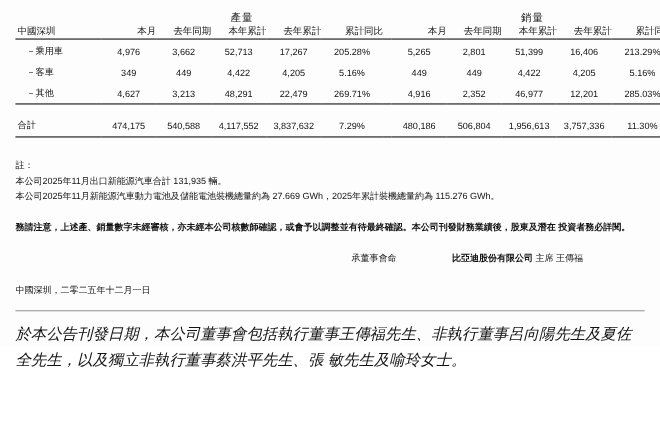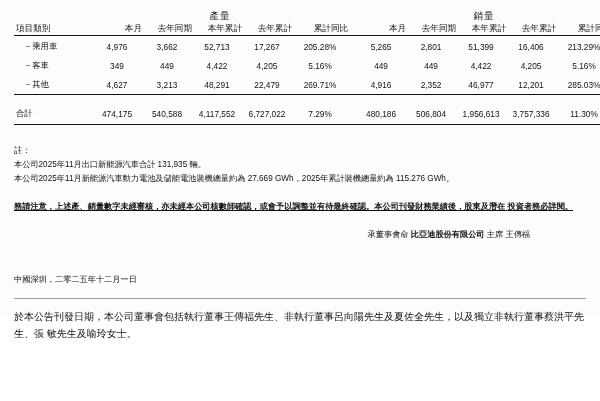--- a/index.html
+++ b/index.html
@@ -70,47 +70,47 @@
     font-size: 8.2px;
     line-height: 1.75;
   }
   .notes .nl { display: block; }
 
   .bold-note {
     margin-top: 13px;
     font-size: 8.2px;
     font-weight: bold;
     line-height: 1.75;
-    text-decoration: underline;
   }
 
   
   .sig {
     margin-top: 14px;
     text-align: right;
     font-size: 8.2px;
     line-height: 1.7;
     padding-right: 56px;
   }
-  .sig .bold { font-weight: bold; }
+  .sig .bold { font-weight: bold; margin-left: 48px; }
 
   .place-date {
-    margin-top: 32px;
+    margin-top: 16px;
     font-size: 8.2px;
   }
 
   hr.sep {
     border: none;
     border-top: 0.8px solid #999;
     margin: 13px 0 9px 0;
   }
 
   .footnote {
-    font-size: 10px;
+    font-size: 14px;
     line-height: 1.7;
+    font-style: italic;
   }
 </style>
 </head>
 <body>
 
 <div class="page">
 
   <table class="report">
     <colgroup>
       <col class="c-label">
@@ -128,21 +128,21 @@
     </colgroup>
 
     <thead>
       <tr>
         <td></td>
         <td class="grp-head grp-rule" colspan="5">產量</td>
         <td></td>
         <td class="grp-head grp-rule" colspan="5">銷量</td>
       </tr>
       <tr class="col-head">
-        <td class="lbl">項目類別</td>
+        <td class="lbl">中國深圳</td>
         <td>本月</td>
         <td>去年同期</td>
         <td>本年累計</td>
         <td>去年累計</td>
         <td>累計同比</td>
         <td></td>
         <td>本月</td>
         <td>去年同期</td>
         <td>本年累計</td>
         <td>去年累計</td>
@@ -197,21 +197,21 @@
         <td>285.03%</td>
       </tr>
       <tr class="rule-thin">
           <td colspan="12"></td>
         </tr>
       <tr class="total">
         <td class="lbl">合計</td>
         <td>474,175</td>
         <td>540,588</td>
         <td>4,117,552</td>
-        <td>6,727,022</td>
+        <td>3,837,632</td>
         <td>7.29%</td>
         <td></td>
         <td>480,186</td>
         <td>506,804</td>
         <td>1,956,613</td>
         <td>3,757,336</td>
         <td>11.30%</td>
       </tr>
       <tr class="rule-mid">
           <td colspan="12"></td>

